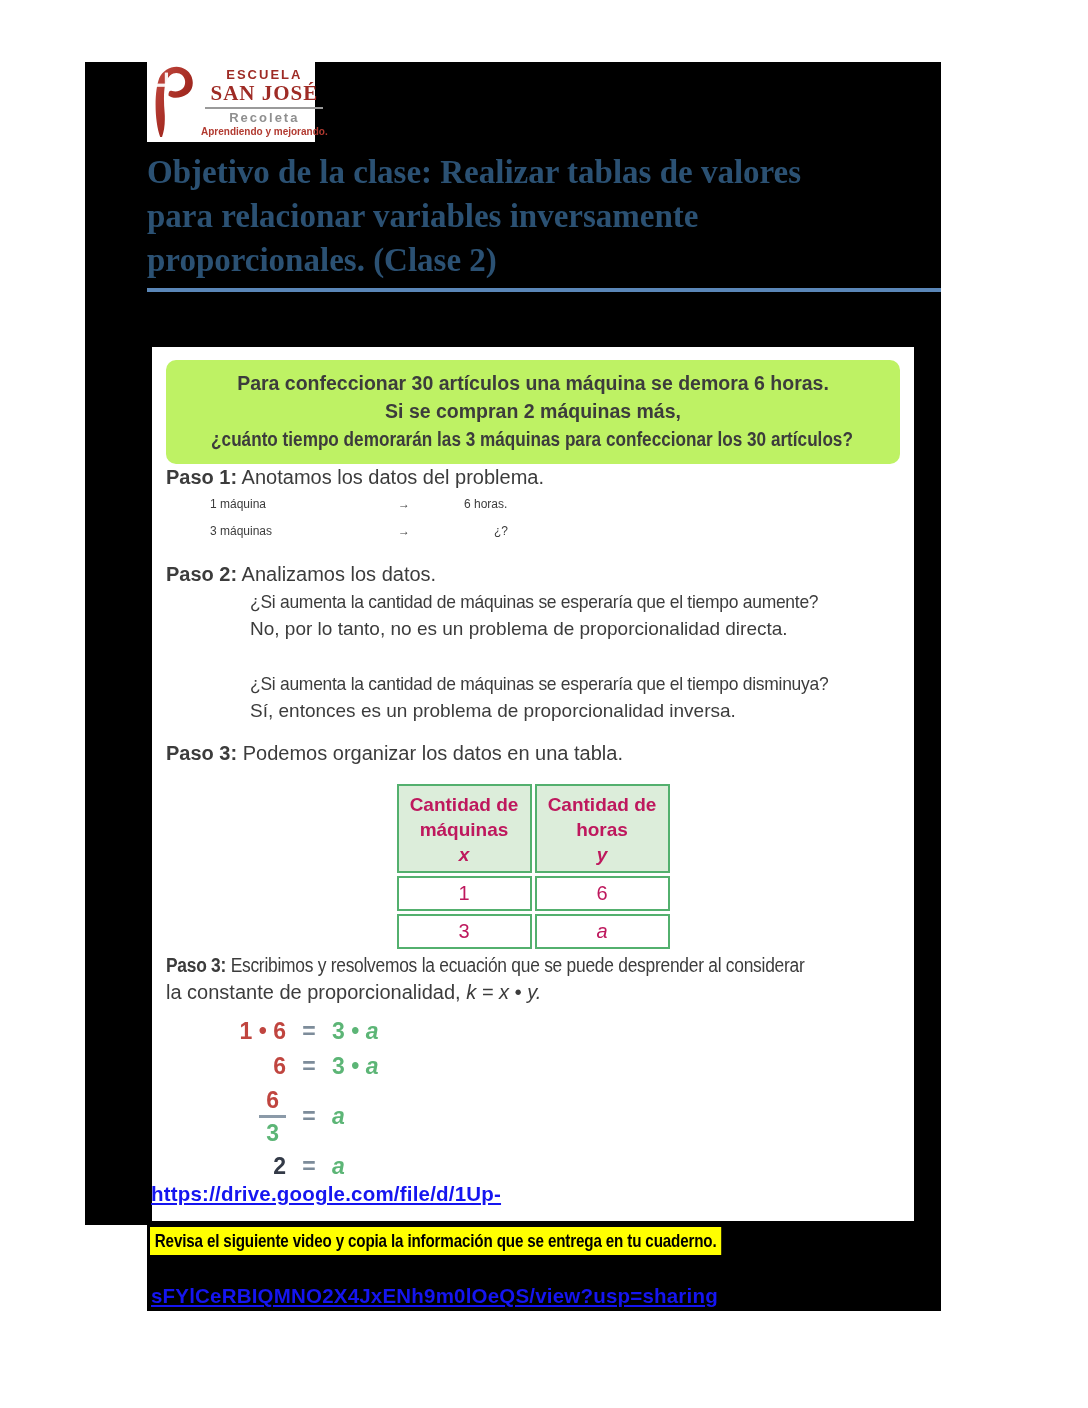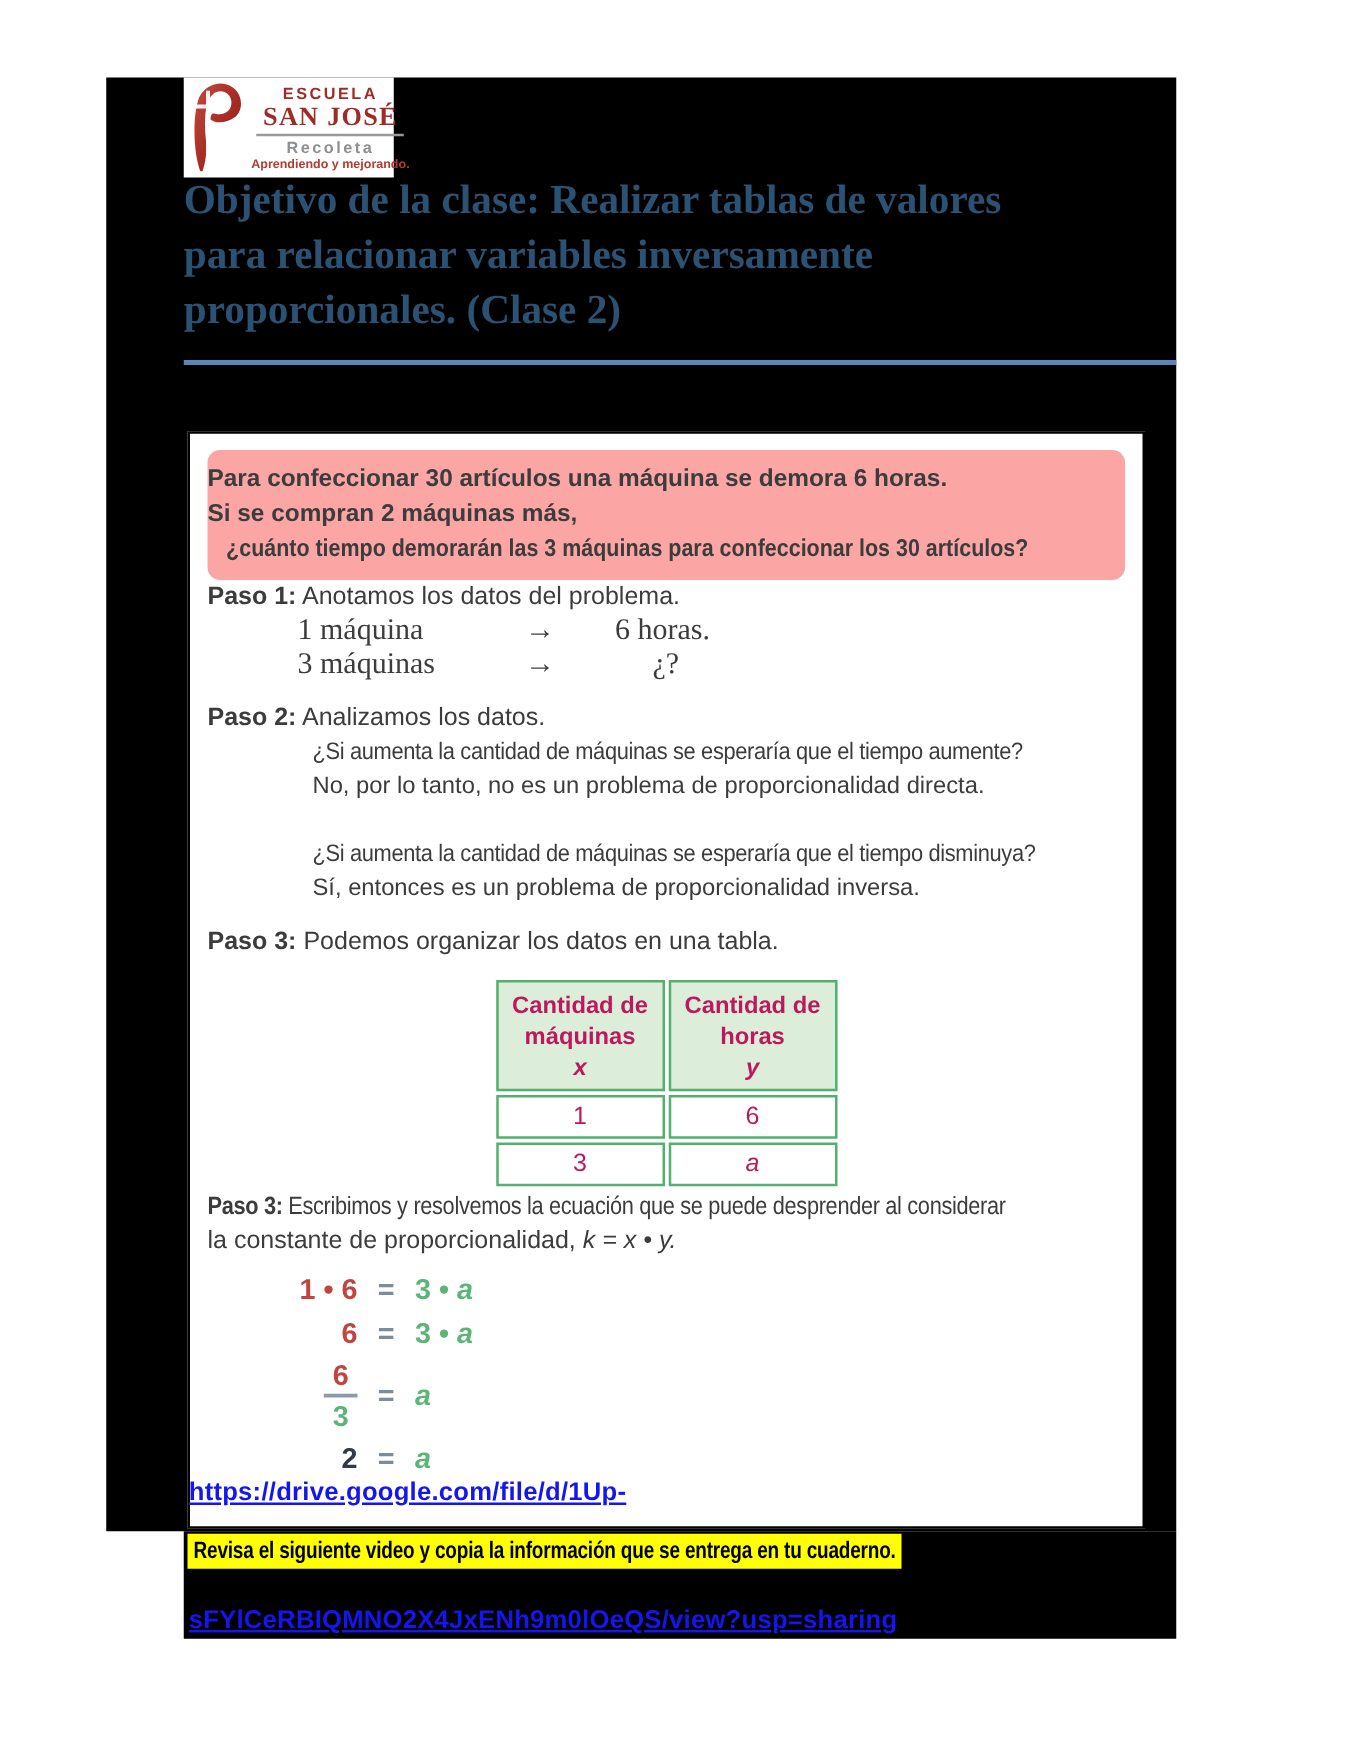--- a/index.html
+++ b/index.html
@@ -15,40 +15,40 @@
     display:flex;align-items:center;gap:4px;box-sizing:border-box;padding:3px 4px;}
   .emblem{flex:0 0 auto;}
   .logo-text{display:flex;flex-direction:column;align-items:center;line-height:1;}
   .logo-escuela{font-size:13px;font-weight:bold;color:#9e2b25;letter-spacing:2px;}
   .logo-sanjose{font-size:21px;font-weight:bold;color:#9e2b25;letter-spacing:1px;margin-top:2px;font-family:"Liberation Serif","DejaVu Serif",serif;}
   .logo-divider{width:118px;height:2px;background:#9a9a9a;margin-top:3px;}
   .logo-recoleta{font-size:13px;font-weight:bold;color:#8f8f8f;letter-spacing:2px;margin-top:2px;}
   .logo-motto{font-size:10px;font-weight:bold;color:#b23a30;margin-top:3px;white-space:nowrap;}
 
   
-  .doc-title{position:absolute;left:62px;top:76px;width:794px;
+  .doc-title{position:absolute;left:62px;top:88px;width:794px;
     font-family:"Liberation Serif","DejaVu Serif",serif;
     font-size:33px;line-height:44px;color:#2b5173;font-weight:bold;}
   .doc-title div{white-space:nowrap;}
   .title-rule{position:absolute;left:62px;top:226px;width:794px;height:4px;background:#5b87b8;}
 
   
   .panel{position:absolute;left:65px;top:283px;width:766px;height:878px;background:#ffffff;
     border:2px solid #000;box-sizing:border-box;padding:12px 14px;overflow:hidden;color:#3c3c3c;}
 
-  .problem-box{background:#fca5a5;border-radius:10px;padding:9px 0 11px;margin-top:1px;
-    text-align:left;font-weight:bold;font-size:19.5px;line-height:28px;color:#3c3c3c;}
+  .problem-box{background:#bef264;border-radius:10px;padding:9px 0 11px;margin-top:1px;
+    text-align:center;font-weight:bold;font-size:19.5px;line-height:28px;color:#3c3c3c;}
   .pb-wide{width:798px;margin-left:-33px;transform:scaleX(0.88);transform-origin:center top;white-space:nowrap;}
 
   .para{font-size:20px;line-height:27px;color:#3c3c3c;}
   .label{font-weight:bold;}
   .mt18{}
   .mt16{margin-top:16px;}
 
-  .map-row{display:flex;margin-left:72px;font-size:24px;line-height:27px;font-family:Liberation Serif, serif;}
+  .map-row{display:flex;margin-left:44px;font-size:12px;line-height:27px;}
   .map-left{width:134px;}
   .map-arrow{width:120px;text-align:center;}
   .map-right{width:150px;}
   .map-right.center{padding-left:30px;}
 
   .qa-line{margin-left:84px;font-size:19px;line-height:27px;}
   .sqz92{display:inline-block;white-space:nowrap;transform:scaleX(0.92);transform-origin:left center;letter-spacing:-0.3px;}
   .gap28{margin-top:28px;}
 
   .sqz87{display:inline-block;white-space:nowrap;transform:scaleX(0.87);transform-origin:left center;letter-spacing:-0.3px;}

